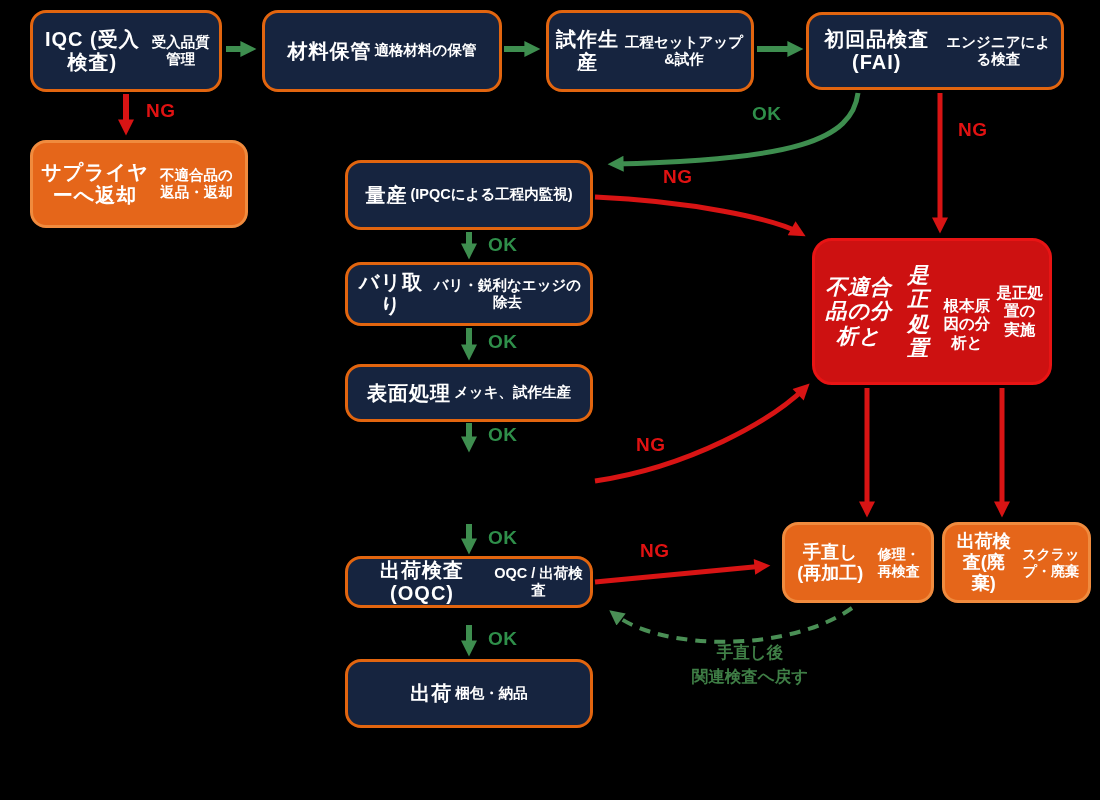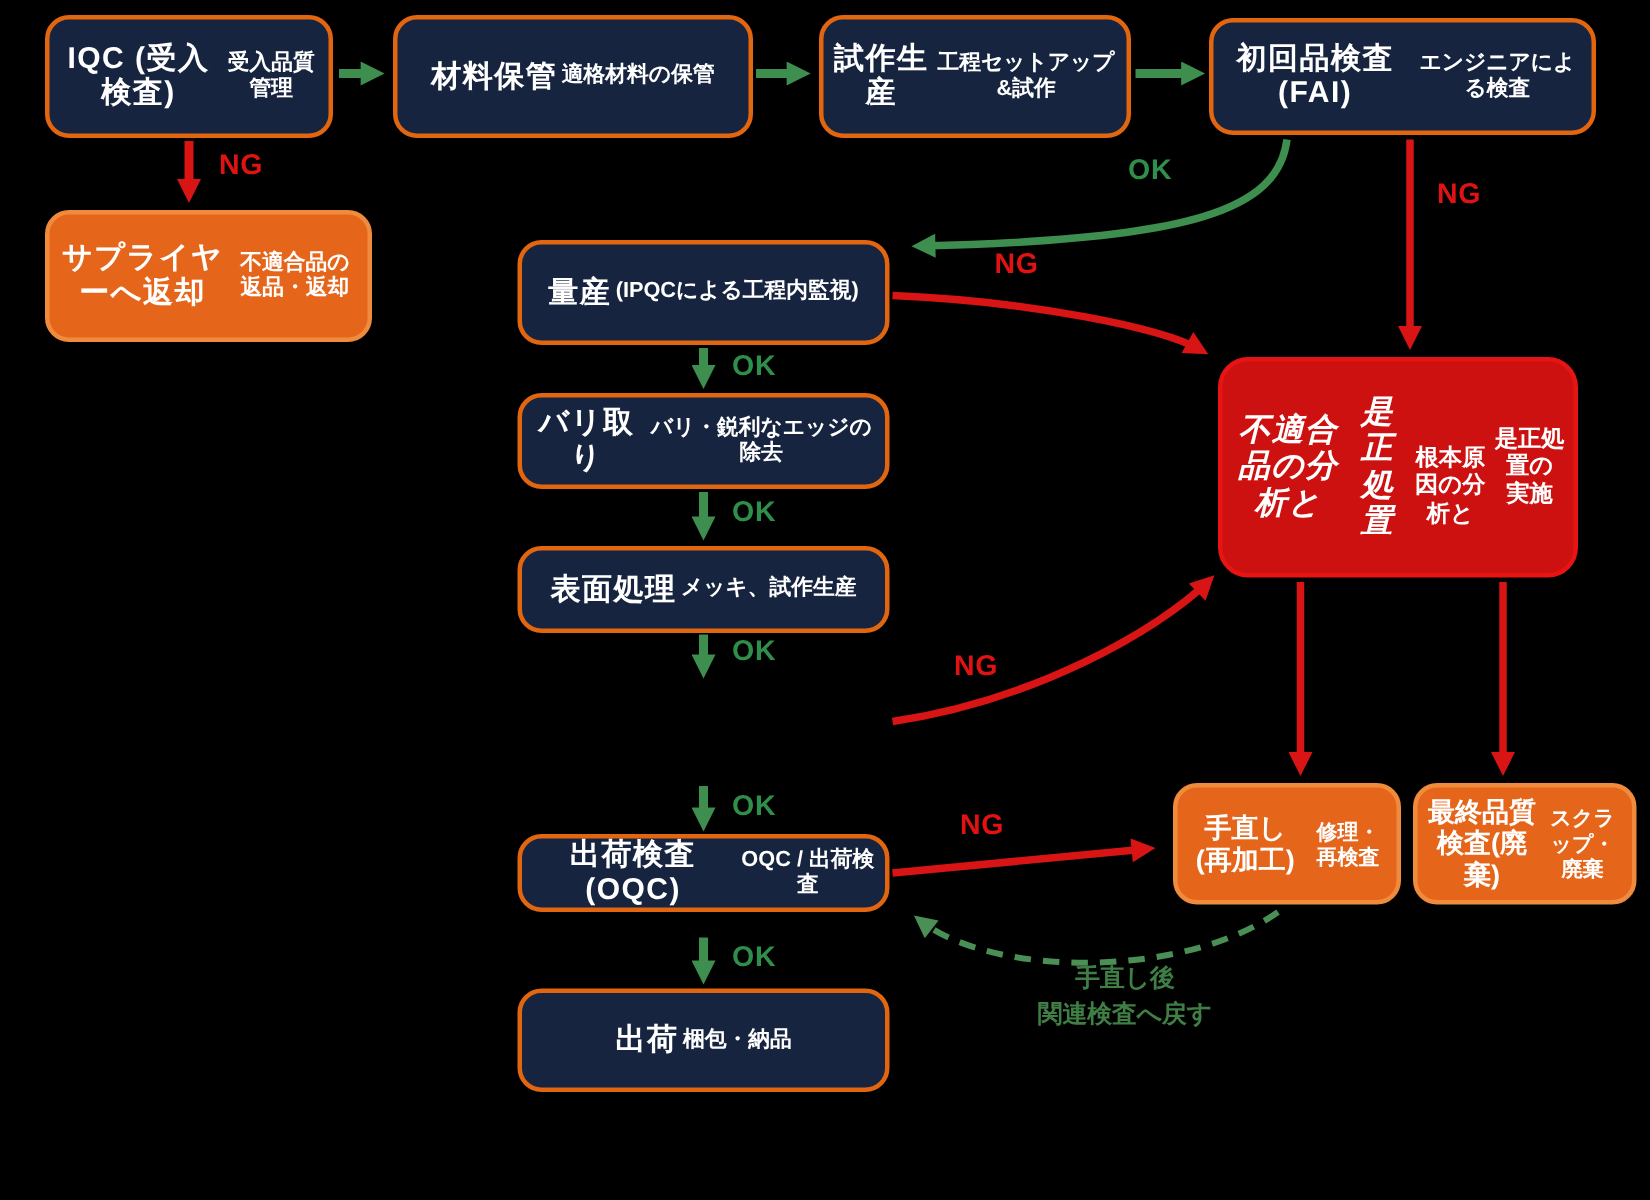--- a/index.html
+++ b/index.html
@@ -117,21 +117,21 @@
     <div class="t">是正処置</div>
     <div class="s" style="margin-top:26px">根本原因の分析と</div>
     <div class="s">是正処置の実施</div>
   </div>
 
   <div class="node orangebox small" style="left:782px;top:522px;width:152px;height:81px">
     <div class="t">手直し (再加工)</div>
     <div class="s">修理・再検査</div>
   </div>
   <div class="node orangebox small" style="left:942px;top:522px;width:149px;height:81px">
-    <div class="t">最終品質検査(廃棄)</div>
+    <div class="t">出荷検査(廃棄)</div>
     <div class="s">スクラップ・廃棄</div>
   </div>
 
   <div class="lbl ng" style="left:146px;top:100px">NG</div>
   <div class="lbl ok" style="left:752px;top:103px">OK</div>
   <div class="lbl ng" style="left:958px;top:119px">NG</div>
   <div class="lbl ng" style="left:663px;top:166px">NG</div>
   <div class="lbl ng" style="left:636px;top:434px">NG</div>
   <div class="lbl ng" style="left:640px;top:540px">NG</div>
   <div class="lbl ok" style="left:488px;top:234px">OK</div>

